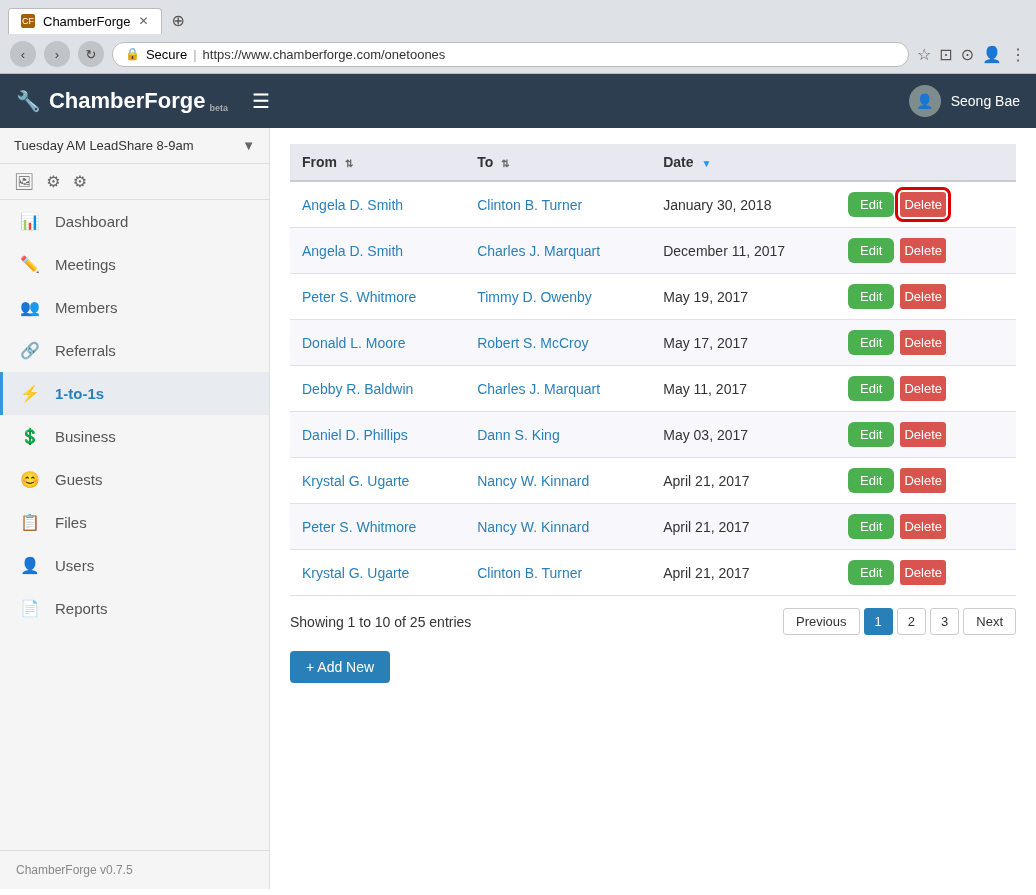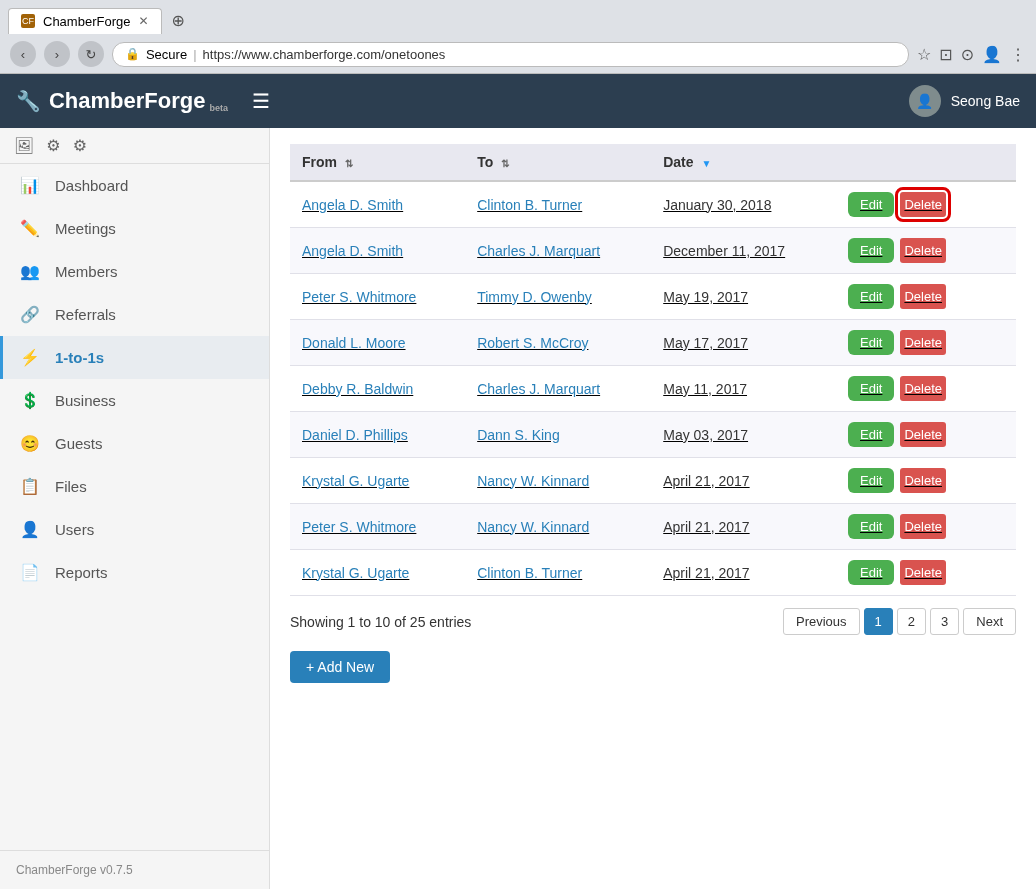--- a/index.html
+++ b/index.html
@@ -238,21 +238,20 @@
       font-weight: bold;
       border-bottom: 2px solid #ccc;
       cursor: pointer;
       user-select: none;
     }
     .data-table thead th .sort-icon { font-size: 10px; color: #666; margin-left: 4px; }
     .data-table thead th .sort-icon-active { color: #2196F3; }
     .data-table tbody tr {
       background: #fff;
       border-bottom: 1px solid #e0e0e8;
-      text-decoration: underline;
     }
     .data-table tbody tr:nth-child(even) { background: #f8f8fc; }
     .data-table tbody td {
       padding: 10px 12px;
       font-size: 14px;
       color: #333;
     }
     .data-table tbody td.link-cell a,
     .data-table tbody td.link-cell {
       color: #2980b9;
@@ -371,20 +370,24 @@
     <button class="hamburger-btn">☰</button>
     <div class="user-area">
       <div class="avatar">👤</div>
       <span>Seong Bae</span>
     </div>
   </nav>
 
   <div class="main-content">
 
     <aside class="sidebar">
+      <div class="group-selector">
+        <span class="group-selector-text">Tuesday AM LeadShare 8-9am</span>
+        <span class="group-selector-arrow">▼</span>
+      </div>
       <div class="sidebar-icons">
         <span>🖼</span>
         <span>⚙</span>
         <span>⚙</span>
       </div>
       <nav class="nav-items">
 
       <div class="nav-item">
             <span class="icon">📊</span>
             <span>Dashboard</span>

